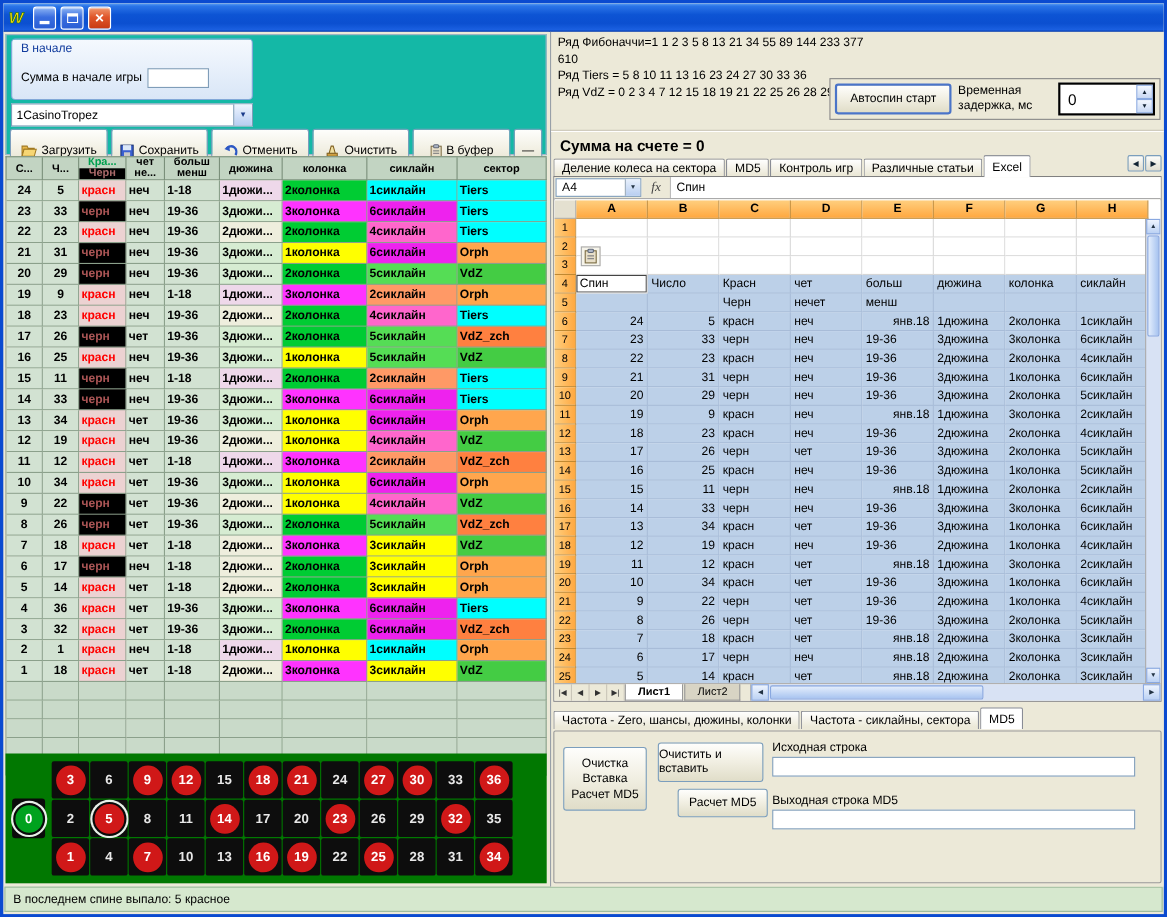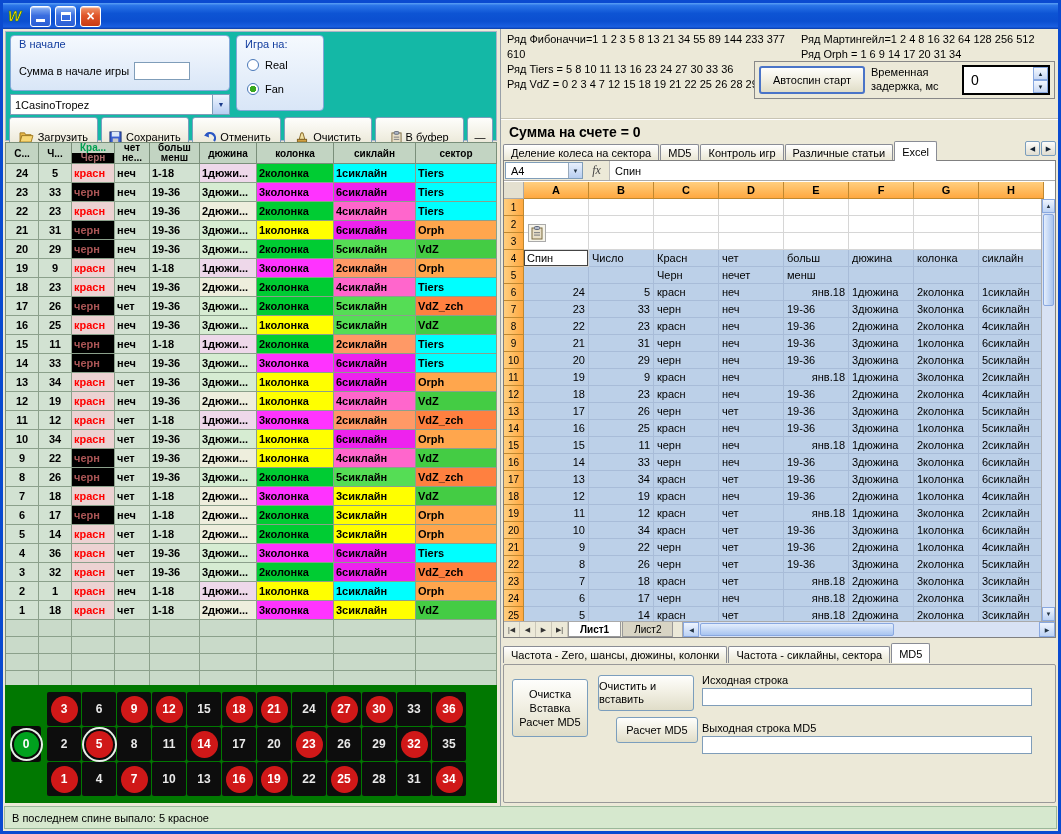--- a/index.html
+++ b/index.html
@@ -69,21 +69,21 @@
 .bcell{background:#0d0d0d;border-radius:2px;display:flex;align-items:center;justify-content:center}
 .bdisc{width:27px;height:27px;border-radius:50%;color:#e8e8e8;font-weight:bold;font-size:12px;display:flex;align-items:center;justify-content:center}
 .bdisc.red{background:var(--board-red);color:#fff}
 
 .status-bar{position:absolute;left:1px;right:1px;top:803px;height:23px;background:#d6e8ce;border:1px solid #9ab89a;display:flex;align-items:center;padding-left:7px}
 
 .right-panel{position:absolute;left:497px;top:26px;width:558px;height:777px;background:#ece9d8;border-left:1px solid #98a0a8}
 .series{position:absolute;top:3px;line-height:15px}
 .series-left{left:6px;width:292px}
 .series-right{left:300px;width:256px}
-.autospin-box{position:absolute;left:253px;top:32px;width:301px;height:38px;border:1px solid #888;background:#ece9d8;display:flex;align-items:center;gap:6px;padding:0 4px}
+.autospin-box{position:absolute;left:253px;top:42px;width:301px;height:38px;border:1px solid #888;background:#ece9d8;display:flex;align-items:center;gap:6px;padding:0 4px}
 .autospin-btn{width:106px;height:28px;border:2px solid #4a74c8;flex:0 0 auto}
 .delay-label{width:86px;text-align:left;line-height:1.25}
 .spinner{width:88px;height:30px;border:2px solid #000;background:#fff;display:flex;flex:0 0 auto}
 .spin-val{flex:1;display:flex;align-items:center;padding-left:7px;font-size:14px}
 .spin-btns{width:15px;display:flex;flex-direction:column}
 .spin-up,.spin-dn{flex:1;font-size:6px;display:flex;align-items:center;justify-content:center;background:linear-gradient(#f4f8fe,#c8d8f4);border:1px solid #88a8e0;color:#123}
 .hdiv{position:absolute;left:0;right:0;top:89px;border-top:1px solid #c8c4b4;border-bottom:1px solid #fff}
 .balance{position:absolute;left:8px;top:95px;font-size:14px;font-weight:bold}
 
 .tabstrip{position:absolute;left:2px;right:2px;height:20px;display:flex;align-items:flex-start}
@@ -161,33 +161,20 @@
 
   <div class="left-panel">
     <div class="controls">
       <div class="groupbox gb-begin">
         <div class="gb-title">В начале</div>
         <div class="gb-row">
           <span>Сумма в начале игры</span>
           <input class="txt start-sum" value="" style="">
         </div>
       </div>
-      <div class="groupbox gb-game">
-        <div class="gb-title">Игра на:</div>
-        <div class="rad-col">
-            <div class="radio-row">
-              <div class="radio-dot"></div>
-              <div class="radio-lbl">Real</div>
-            </div>
-            <div class="radio-row">
-              <div class="radio-dot on"></div>
-              <div class="radio-lbl">Fan</div>
-            </div>
-          </div>
-      </div>
       <div class="combo">
         <span class="combo-text">1CasinoTropez</span>
         <span class="combo-btn">▼</span>
       </div>
       <div class="toolbar">
           <div class="xp-btn tbtn">
             <div class="tb-ic">
               <svg width="15" height="12" viewBox="0 0 16 13">
                 <path d="M1 12 L1 2 L6 2 L7 4 L13 4 L13 5 L3 5 L1 12 Z" fill="#e8b84a" stroke="#a07820"></path>
                 <path d="M1 12 L3 5 L15 5 L13 12 Z" fill="#f7d673" stroke="#a07820"></path>
@@ -703,25 +690,20 @@
 
   <div class="status-bar">
     <span>В последнем спине выпало: 5 красное</span>
   </div>
 
   <div class="right-panel">
     <div class="series series-left">
         <div class="sline">Ряд Фибоначчи=1 1 2 3 5 8 13 21 34 55 89 144 233 377 610</div>
         <div class="sline">Ряд Tiers = 5 8 10 11 13 16 23 24 27 30 33 36</div>
         <div class="sline">Ряд VdZ = 0 2 3 4 7 12 15 18 19 21 22 25 26 28 29 32 35</div>
-      </div>
-    <div class="series series-right">
-        <div class="sline">Ряд Мартингейл=1 2 4 8 16 32 64 128 256 512</div>
-        <div class="sline">Ряд Orph = 1 6 9 14 17 20 31 34</div>
-        <div class="sline">Ряд VdZ_zch = 0 3 12 15 26 32 35</div>
       </div>
 
     <div class="autospin-box">
       <button class="xp-btn autospin-btn">Автоспин старт</button>
       <div class="delay-label">Временная задержка, мс</div>
       <div class="spinner">
         <div class="spin-val">0</div>
         <div class="spin-btns">
           <div class="spin-up">▲</div>
           <div class="spin-dn">▼</div>

